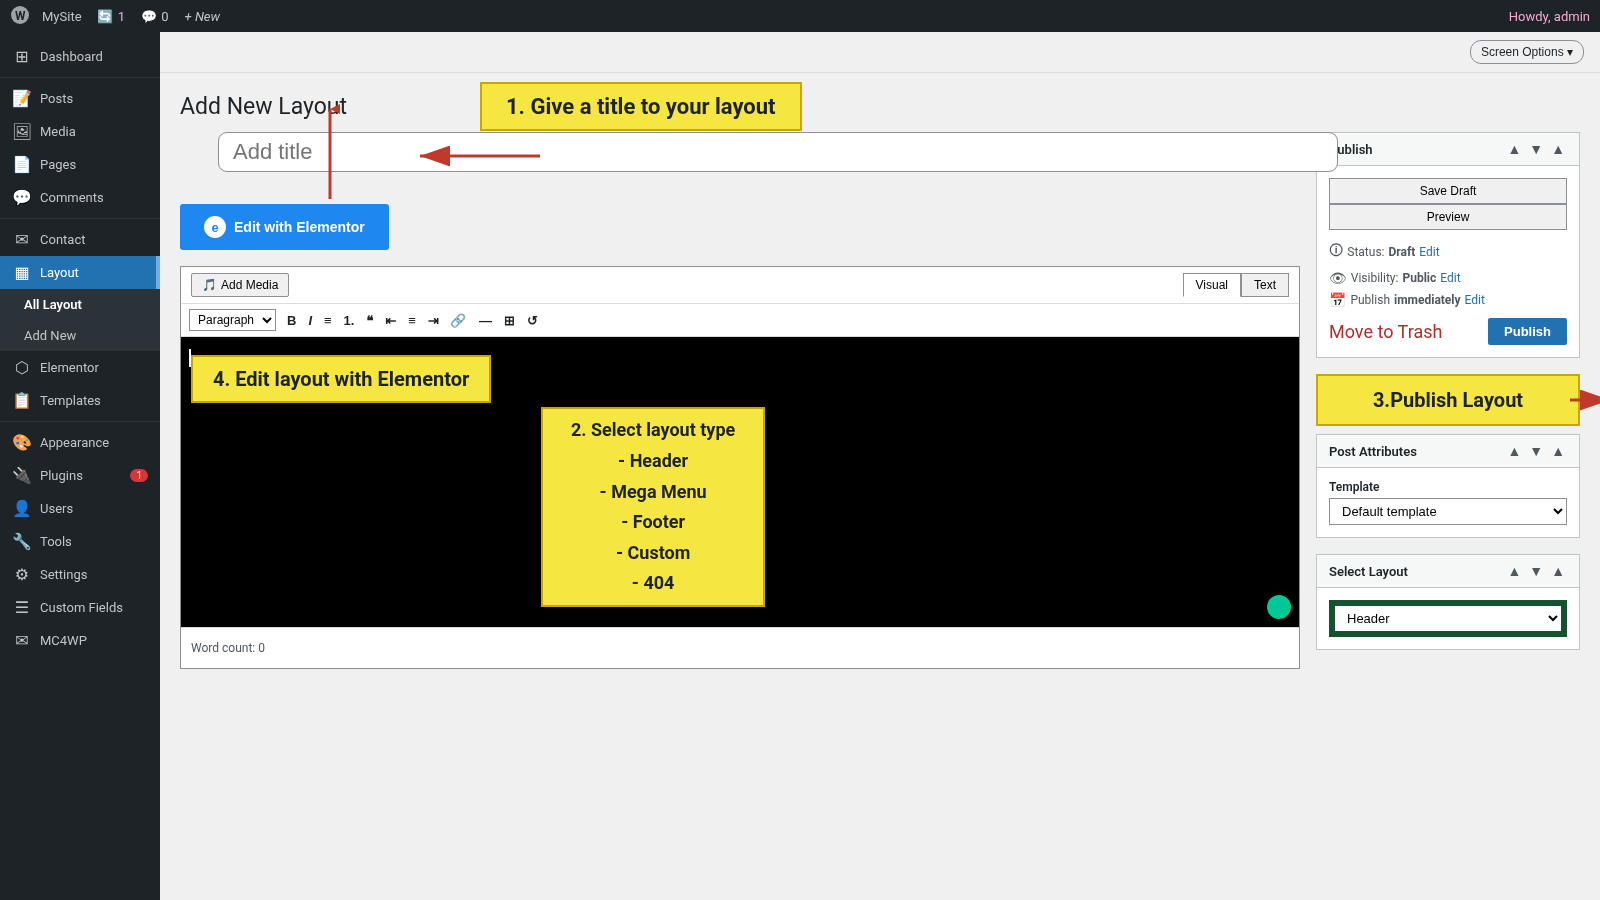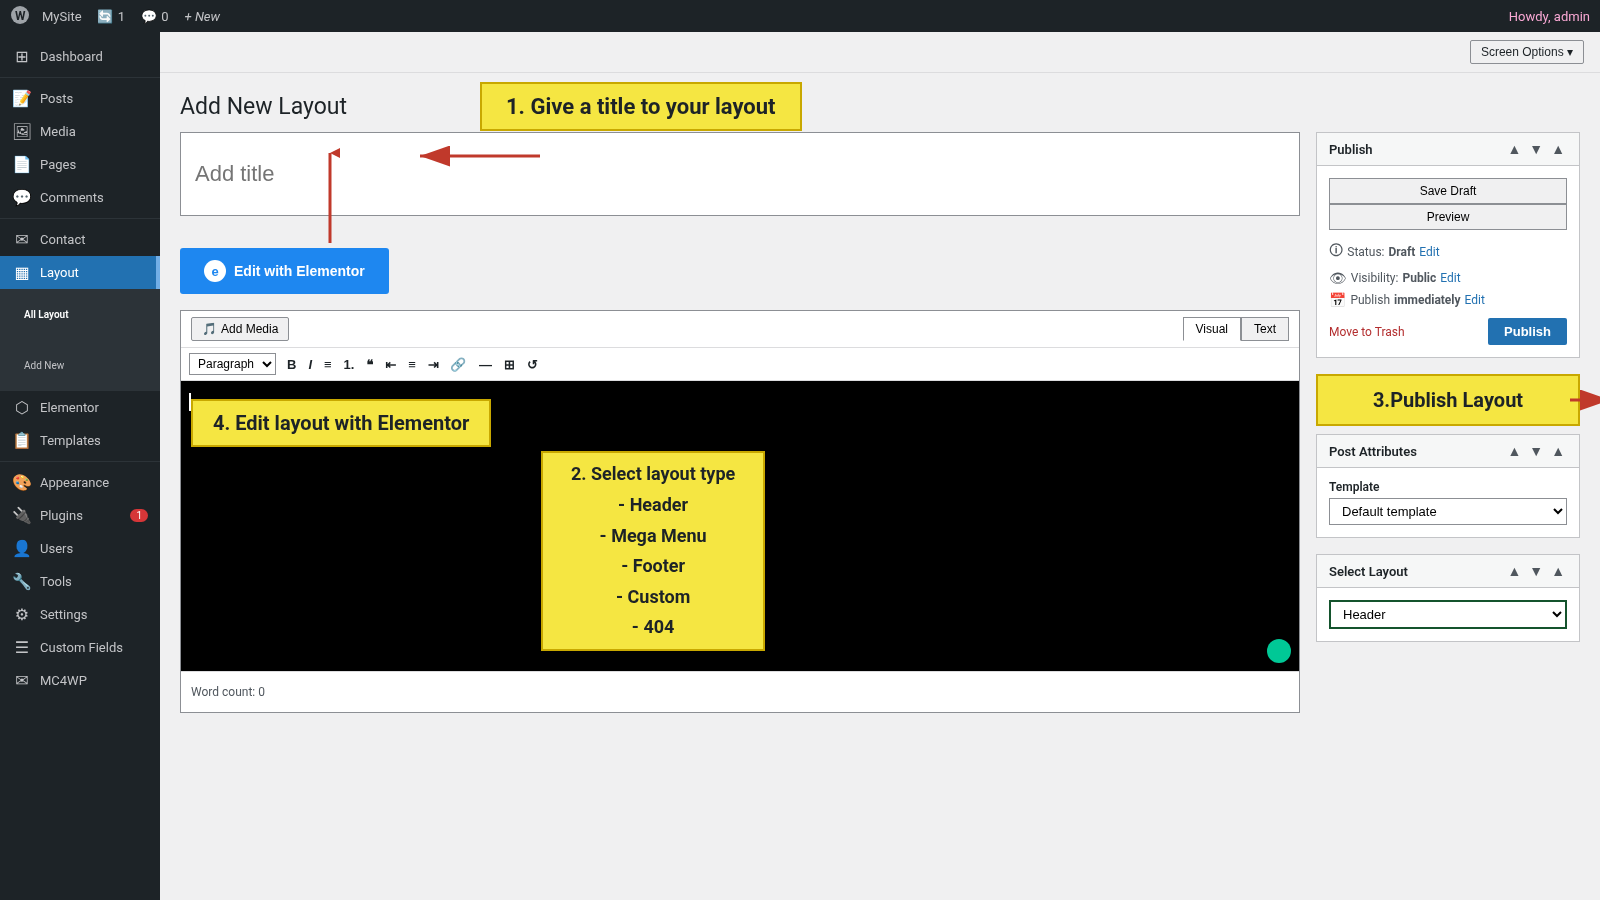--- a/index.html
+++ b/index.html
@@ -42,47 +42,48 @@
       gap: 8px;
       padding: 7px 12px;
       cursor: pointer;
       font-size: 13px;
       color: #c3c4c7;
       text-decoration: none;
     }
     .sidebar-item.active { background: #2271b1; color: #fff; }
     .sidebar-item .icon { font-size: 16px; width: 20px; text-align: center; flex-shrink: 0; }
     .sidebar-sub { padding-left: 12px; background: #2c3338; }
-    .sidebar-sub .sidebar-item { padding: 20px 12px; font-size: 10px; }
+    .sidebar-sub .sidebar-item { padding: 8px 12px; font-size: 13px; }
     .sidebar-sub .sidebar-item.sub-active { color: #fff; font-weight: 600; }
     .sidebar-divider { height: 1px; background: #2c3338; margin: 4px 0; }
 
     .page-title { font-size: 23px; font-weight: 400; margin-bottom: 12px; color: #1d2327; }
     .screen-options-btn {
       background: #f0f0f1;
       border: 1px solid #8c8f94;
       color: #1d2327;
       padding: 4px 10px;
       font-size: 12px;
       cursor: pointer;
-      border-radius: 2px;
+      border-radius: 11px;
       display: flex; align-items: flex-end; gap: 4px;
     }
 
     
     .title-input {
       width: 100%;
-      padding: 28px 14px;
+      padding: 6px 14px;
       font-size: 22px;
       border: 1px solid #8c8f94;
       background: #fff;
       color: #8c8f94;
-      border-radius: 0;
+      border-radius: 9px;
       margin-bottom: 16px;
       outline: none;
+      margin-left: 38px;
     }
 
     
     .elementor-btn {
       background: #1e87f0;
       color: #fff;
       border: none;
       padding: 12px 24px;
       font-size: 14px;
       font-weight: 600;
@@ -237,21 +238,21 @@
       cursor: pointer;
     }
     .publish-meta { font-size: 12px; color: #50575e; margin-bottom: 6px; display: flex; align-items: center; gap: 4px; }
     .publish-meta a { color: #2271b1; text-decoration: none; }
     .publish-bottom {
       display: flex;
       justify-content: space-between;
       align-items: center;
       margin-top: 10px;
     }
-    .move-trash-link { color: #b32d2e; font-size: 12px; text-decoration: none; }
+    .move-trash-link { color: #b32d2e; font-size: 18px; text-decoration: none; }
     .publish-btn {
       background: #2271b1;
       color: #fff;
       border: none;
       padding: 6px 16px;
       font-size: 13px;
       font-weight: 600;
       cursor: pointer;
       border-radius: 2px;
     }
@@ -262,21 +263,21 @@
       padding: 4px 8px;
       border: 1px solid #8c8f94;
       font-size: 13px;
       background: #fff;
     }
 
     
     .layout-select {
       width: 100%;
       padding: 4px 8px;
-      border: 2px solid #14532d;
+      border: 6px solid #14532d;
       font-size: 13px;
       background: #fff;
     }
 
     
     #content-area {
       flex: 1;
       position: relative;
     }
 

